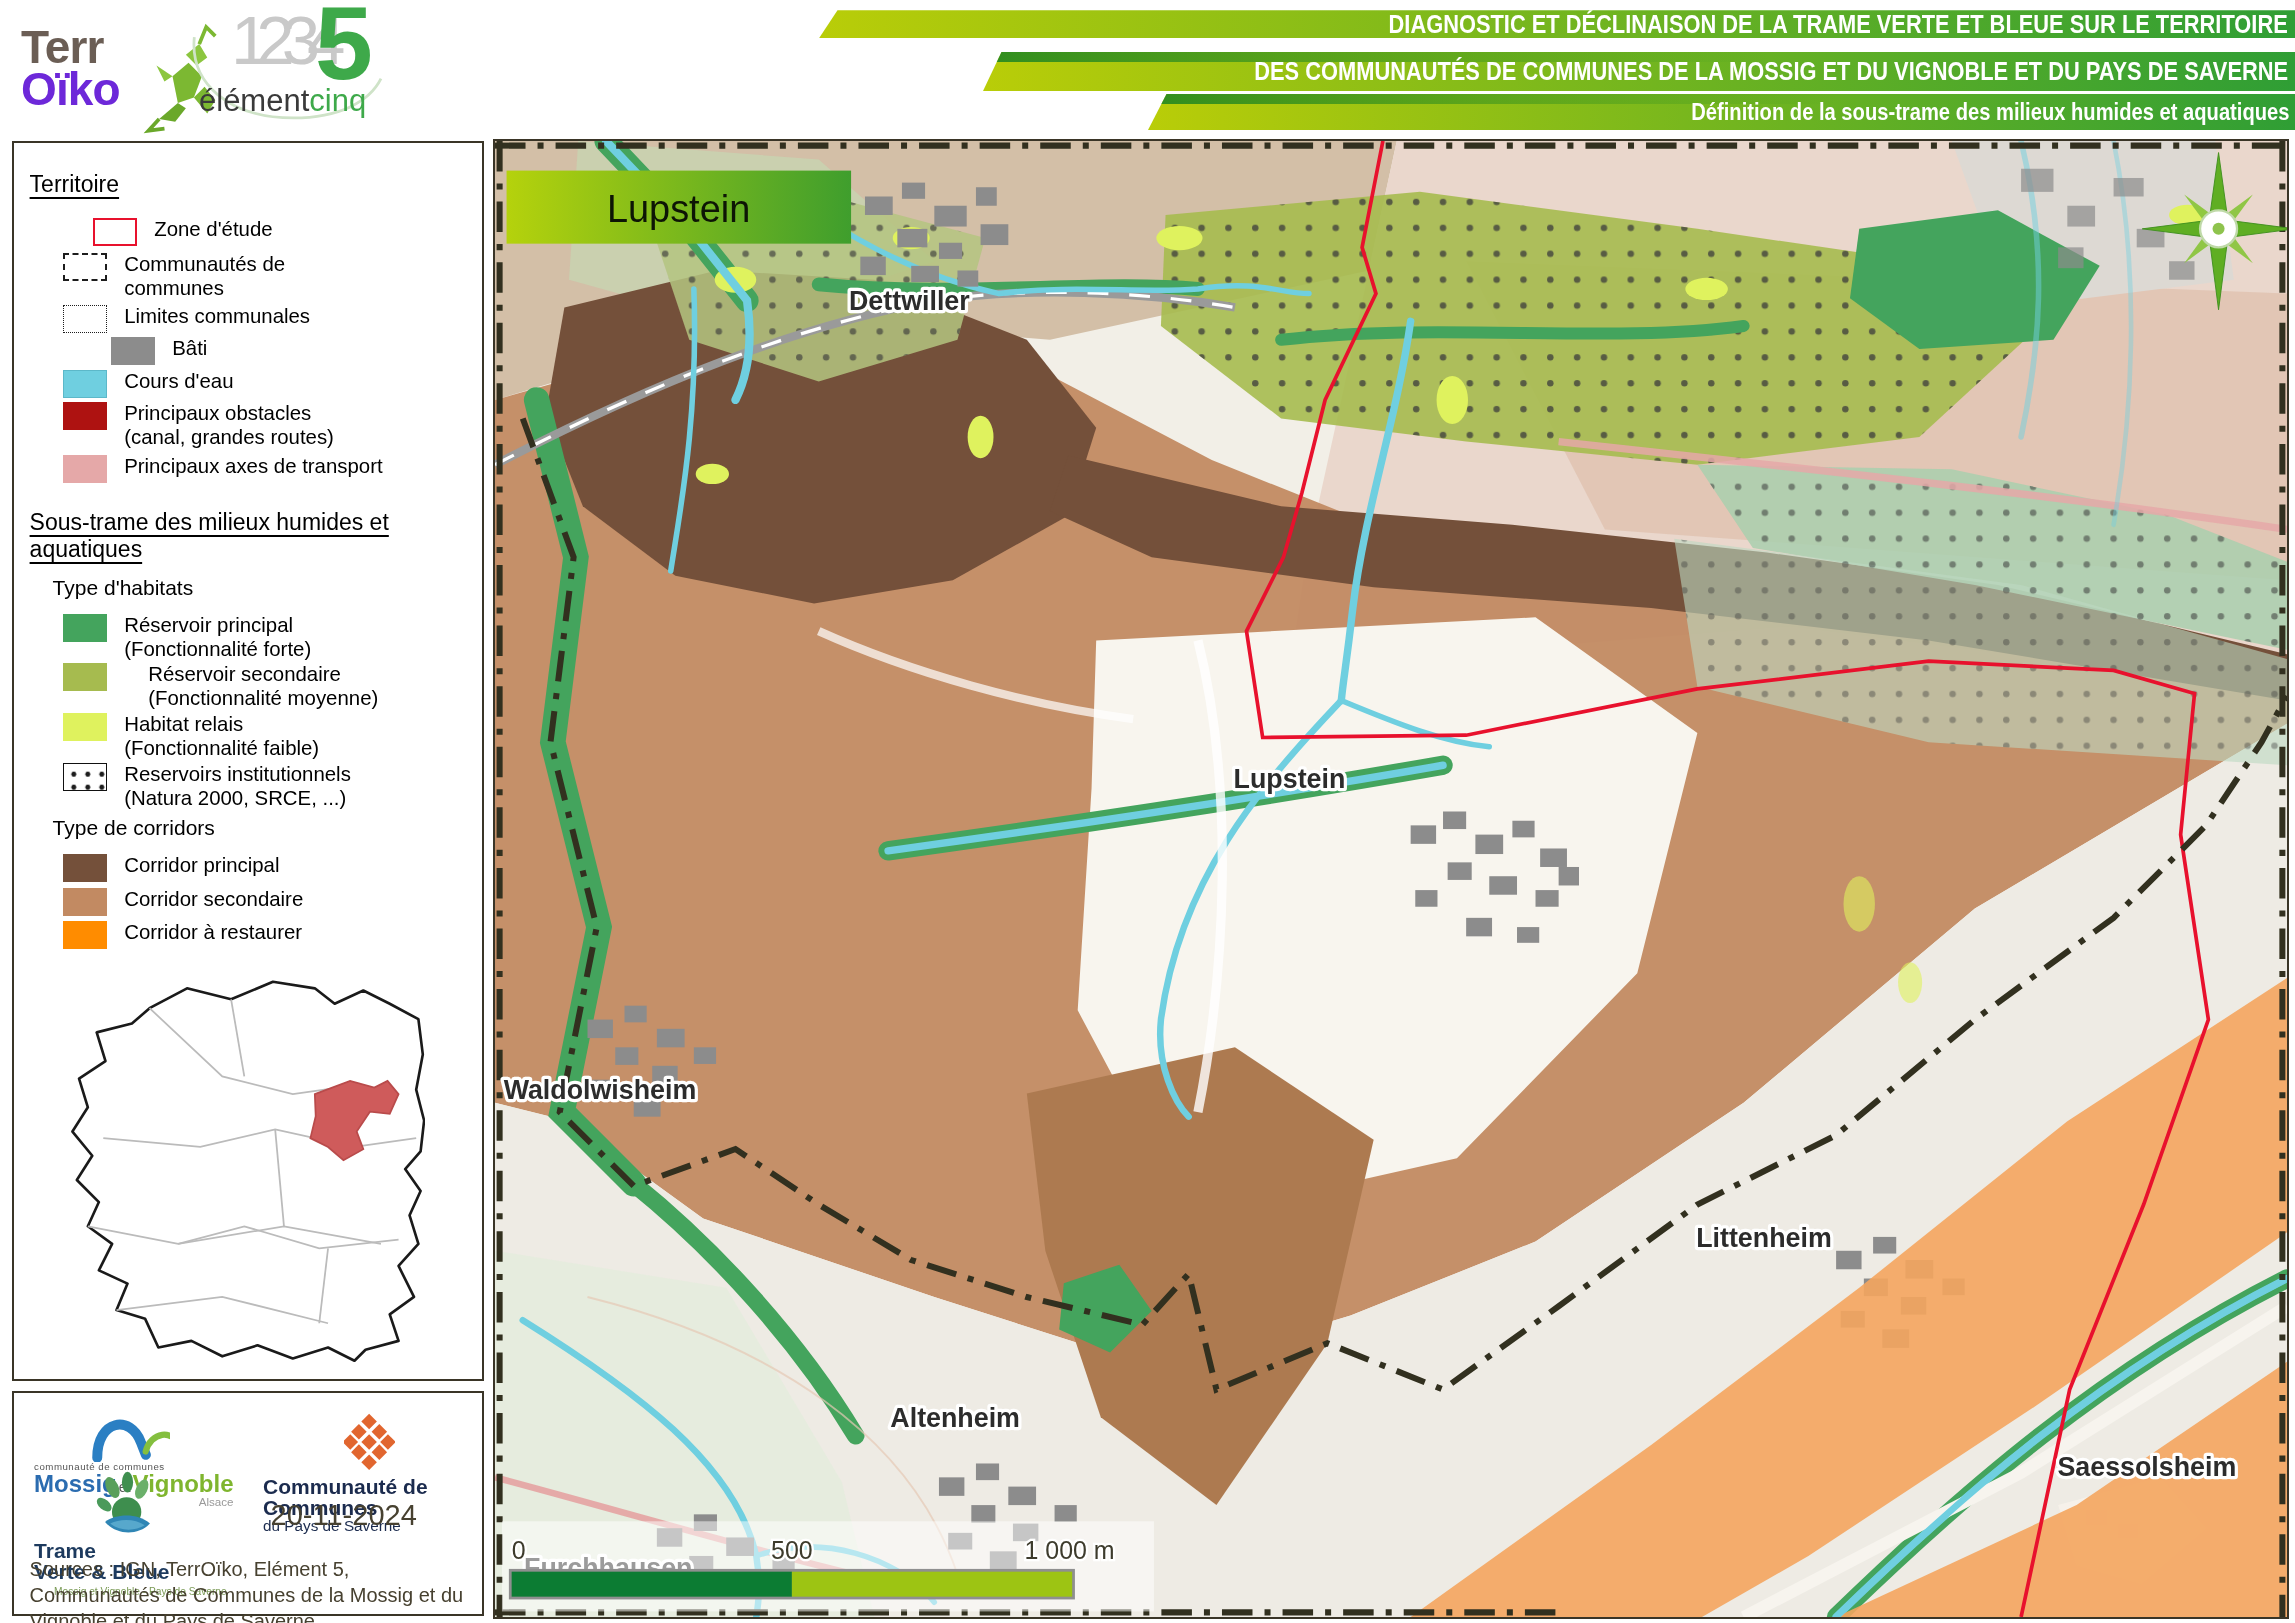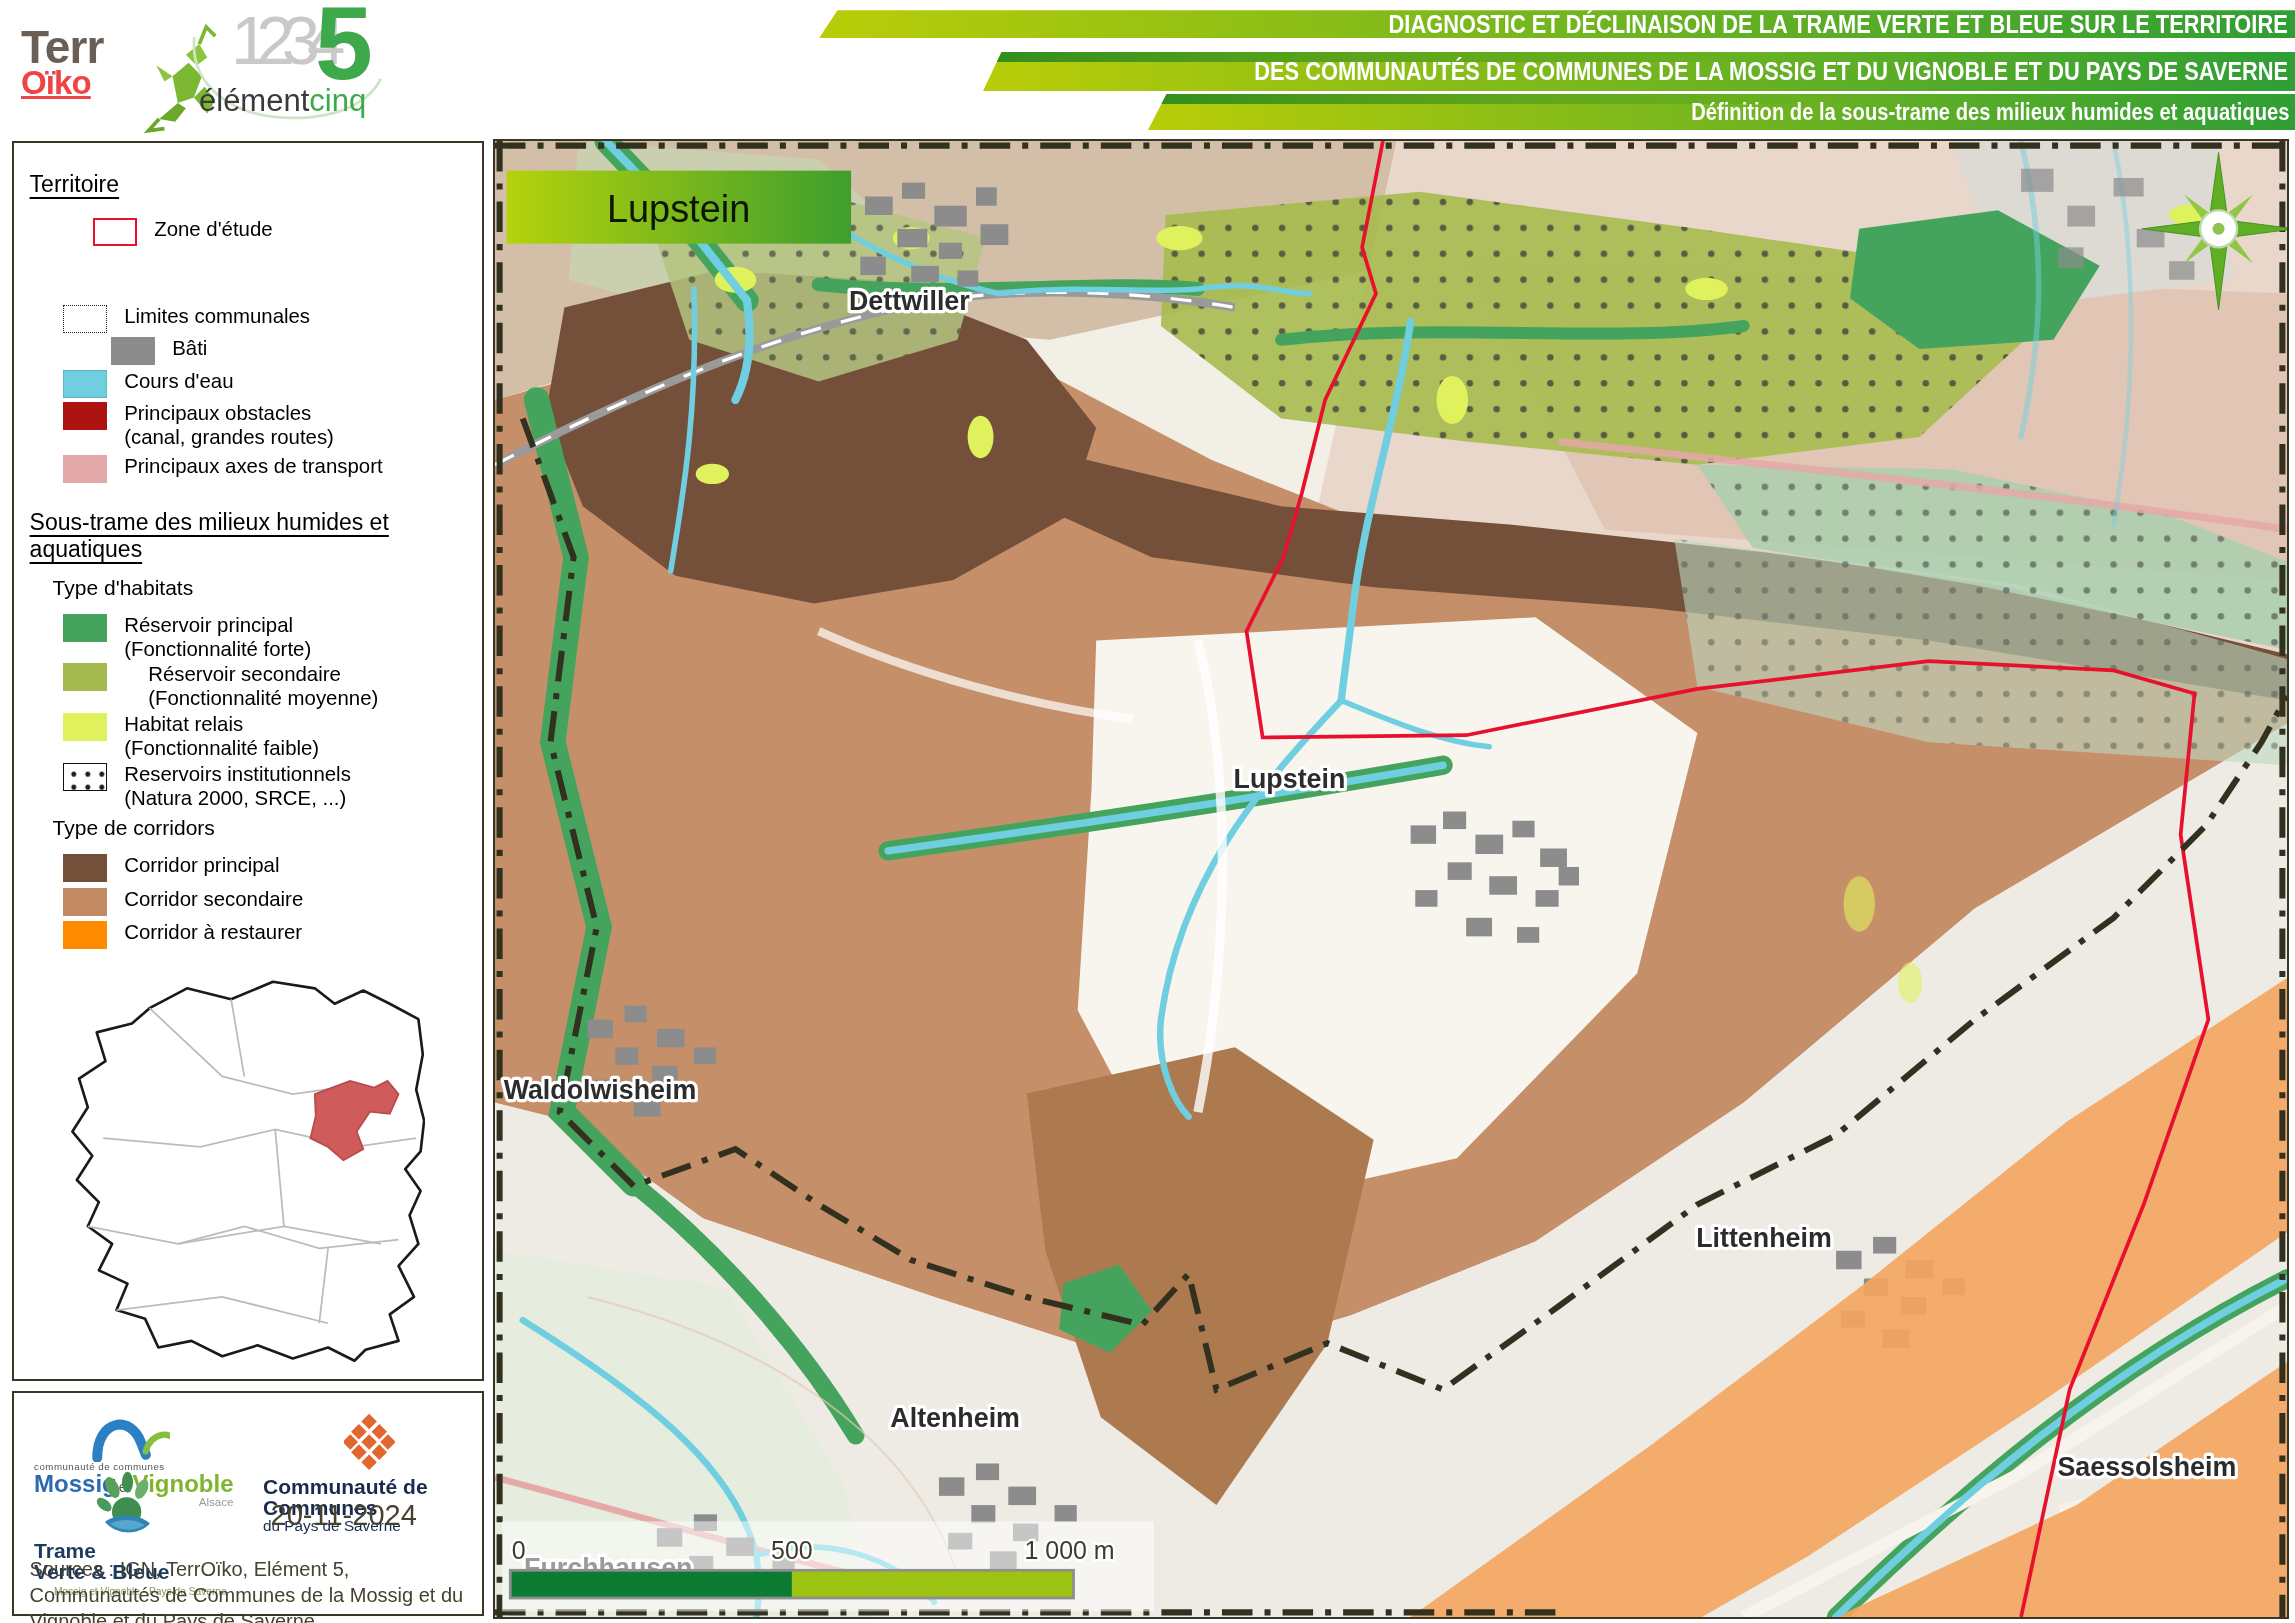--- a/index.html
+++ b/index.html
@@ -14,21 +14,21 @@
                 white-space:nowrap;padding-right:8.3px;font-weight:600;}
   #banner1{left:819px;top:10.2px;width:1476px;height:28px;font-size:26px;}
   #banner2{left:983px;top:52px;width:1312px;height:39px;font-size:26px;align-items:center;}
   #banner3{left:1148px;top:94px;width:1148px;height:36px;font-size:24px;}
   #banner2::before,#banner3::before{content:'';position:absolute;left:0;top:0;height:10.2px;width:60%;
       background:linear-gradient(90deg,rgba(23,130,35,.85),rgba(23,130,35,0));}
 
   
   #terroiko{position:absolute;left:21px;top:25.5px;line-height:.92;font-weight:700;}
   #terroiko .t1{font-size:46px;color:#6b5e55;letter-spacing:-0.9px;}
-  #terroiko .t2{font-size:33px;color:#ef4444;letter-spacing:-0.9px;text-decoration:underline;}
+  #terroiko .t2{font-size:46px;color:#6d28d9;letter-spacing:-0.9px;}
   #frogbox{position:absolute;left:126px;top:11.6px;}
   #element5{position:absolute;left:199px;top:9.3px;width:180px;height:125px;}
   #element5 .digits{position:absolute;left:32px;top:-8.3px;font-size:69px;font-weight:200;
                     color:#c9c9c9;letter-spacing:-13px;}
   #element5 .five{position:absolute;left:116px;top:-25.5px;font-size:104px;font-weight:700;color:#3ea94a;}
   #element5 .words{position:absolute;left:0px;top:74px;font-size:31px;color:#3a3a3a;white-space:nowrap;}
   #element5 .words .cinq{color:#3ea94a;}
   #element5 svg{position:absolute;left:-11.6px;top:18.5px;}
 
   
@@ -116,20 +116,25 @@
   <div id="banner3" class="banner">
     <span class="btxt">Définition de la sous-trame des milieux humides et aquatiques</span>
     </div>
 
   <div id="legend-panel" class="panel">
     <div class="lhead" style="top:28px;">Territoire</div>
 
     <div class="lrow" style="top:74px;padding-left:30px;">
       <span class="sw sw-zone"></span>
       <span class="lbl">Zone d'étude</span>
+      </div>
+    <div class="lrow" style="top:109px;">
+      <span class="sw sw-dashed"></span>
+      <span class="lbl">Communautés de
+communes</span>
       </div>
     <div class="lrow" style="top:161px;">
       <span class="sw sw-dotted"></span>
       <span class="lbl">Limites communales</span>
       </div>
     <div class="lrow" style="top:193px;padding-left:48px;">
       <span class="sw" style="background-color: rgb(140, 140, 140);"></span>
       <span class="lbl">Bâti</span>
       </div>
     <div class="lrow" style="top:226px;">

